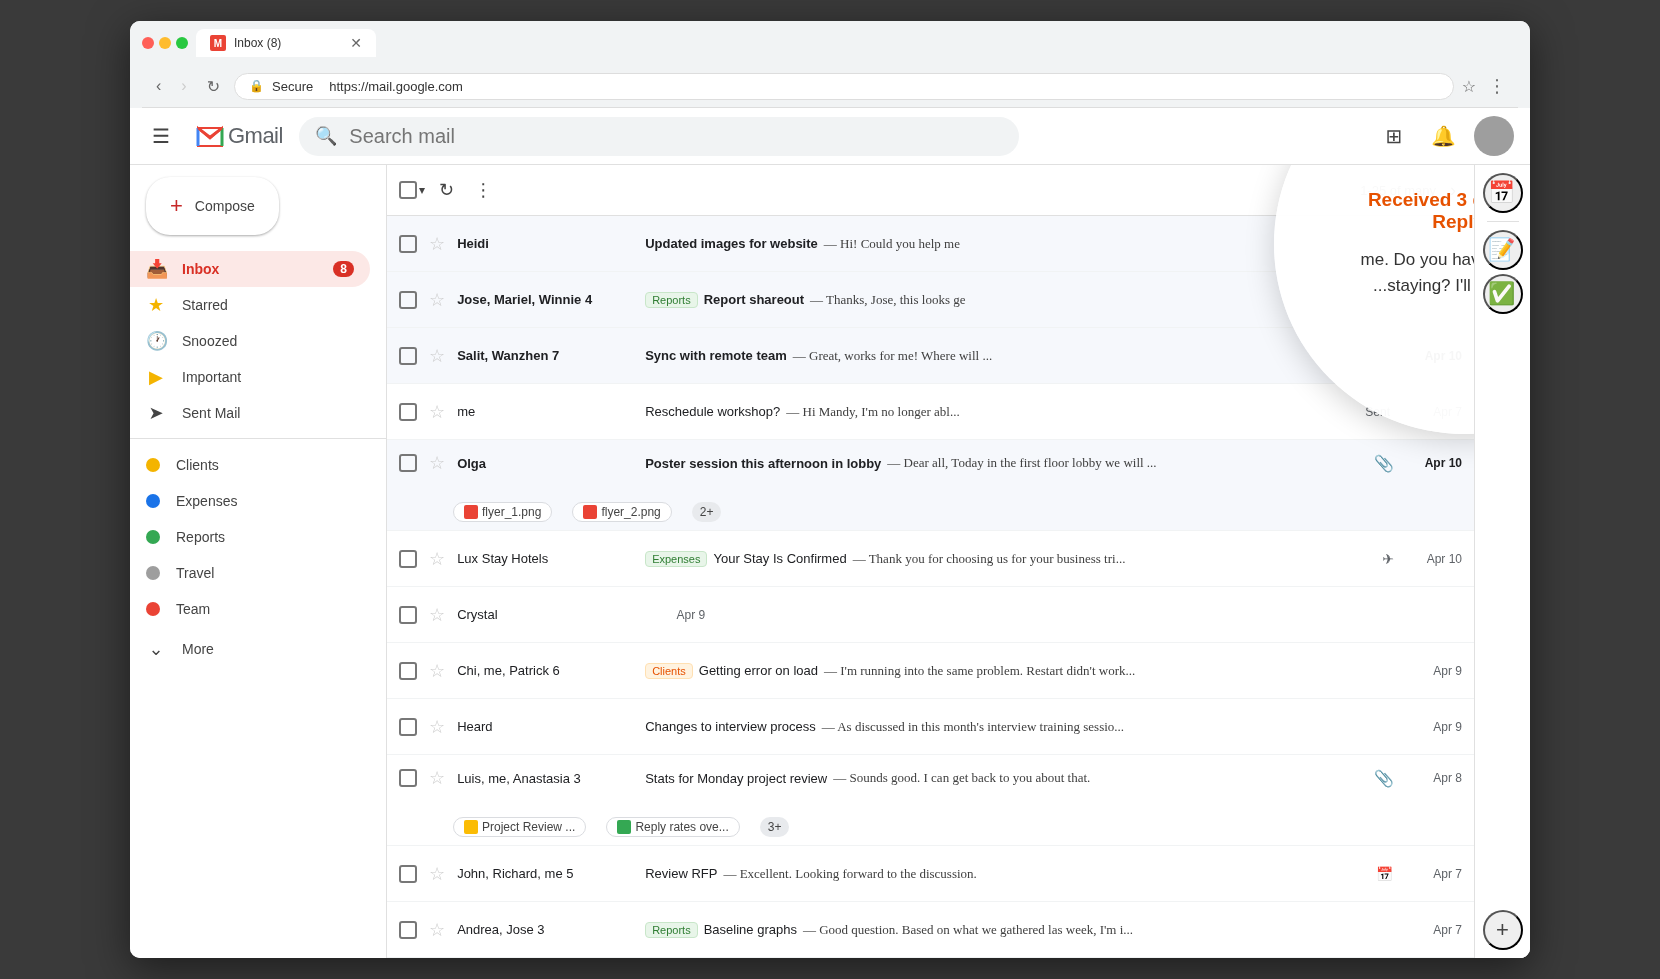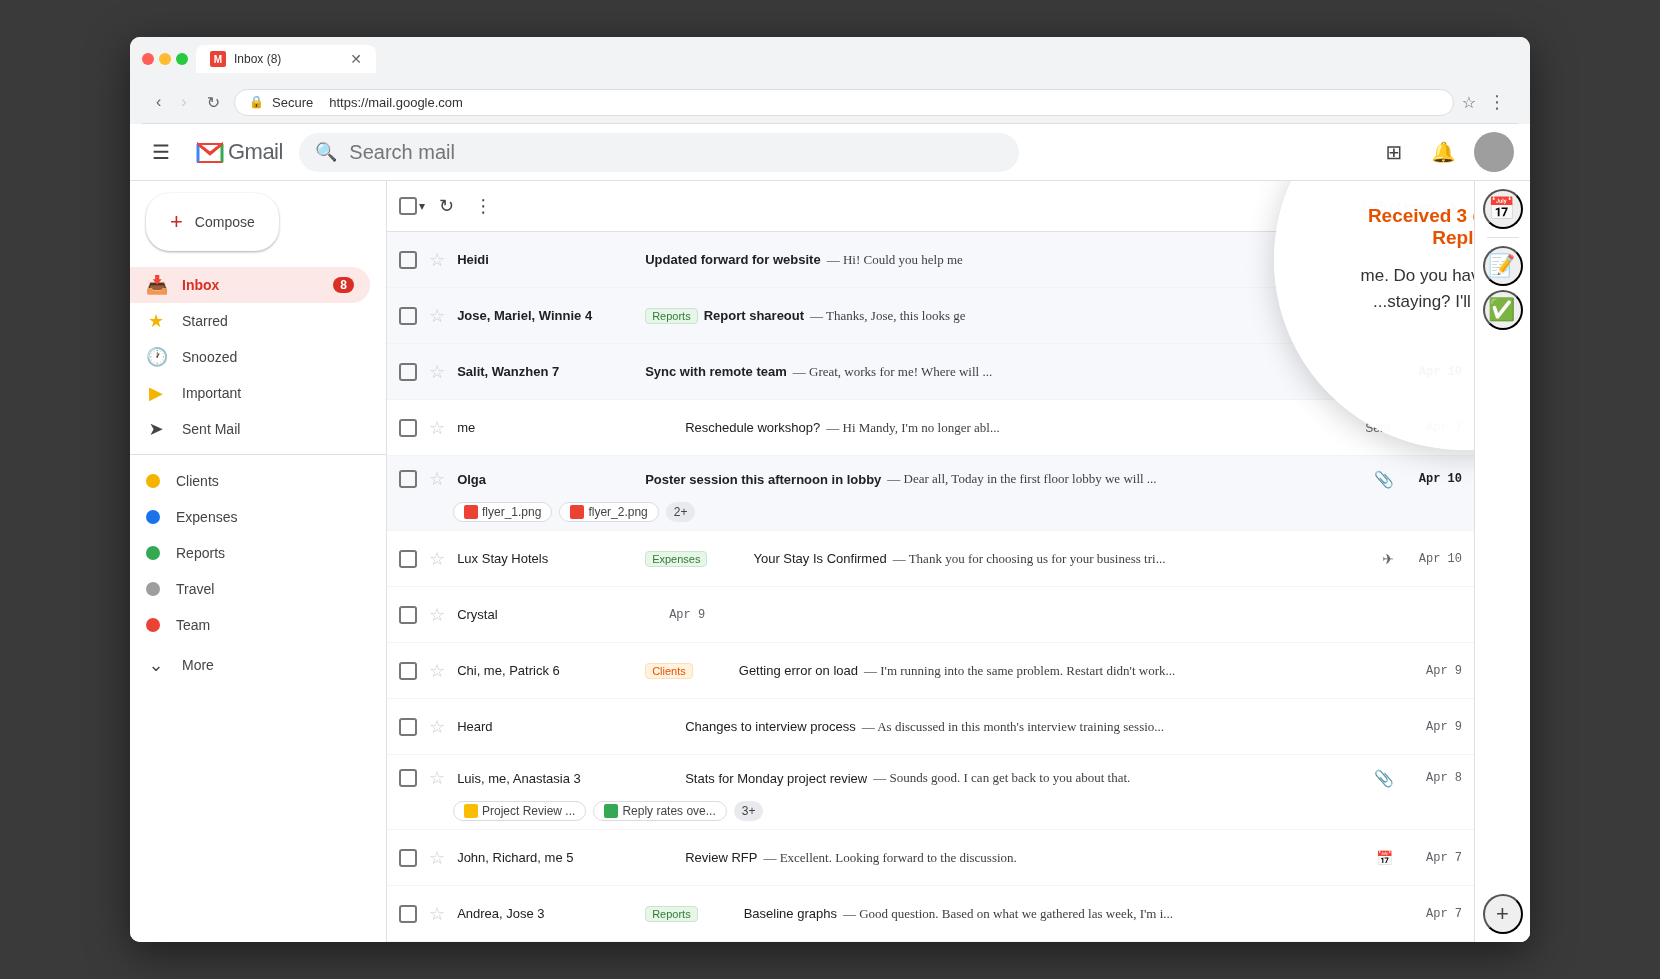--- a/index.html
+++ b/index.html
@@ -352,21 +352,21 @@
       font-size: 13px;
       color: #202124;
       white-space: nowrap;
       overflow: hidden;
       text-overflow: ellipsis;
       display: flex;
       align-items: center;
       gap: 6px;
     }
     .subject-text { font-weight: 600; }
-    .email-row.read .subject-text { font-weight: 400; margin-left: 40px; }
+    .email-row.read .subject-text { font-weight: 400; }
     .snippet-text { color: #404040; font-weight: 400; font-family: Liberation Serif, serif; }
 
     .chip {
       display: inline-flex;
       align-items: center;
       padding: 1px 6px;
       border-radius: 4px;
       font-size: 11px;
       font-weight: 500;
       flex-shrink: 0;
@@ -374,21 +374,20 @@
     .chip-reports { background: #e8f5e9; color: #2e7d32; border: 1px solid #c8e6c9; }
     .chip-expenses { background: #e8f5e9; color: #2e7d32; border: 1px solid #c8e6c9; }
     .chip-clients { background: #fff3e0; color: #e65100; border: 1px solid #ffe0b2; }
 
     .date-col {
       min-width: 60px;
       text-align: right;
       font-size: 12px;
       color: #5f6368;
       flex-shrink: 0;
-      font-family: Liberation Mono, monospace;
     }
     .email-row:not(.read) .date-col { font-weight: 600; color: #202124; }
 
     .attachment-icon { color: #5f6368; font-size: 16px; }
     .plane-icon { color: #5f6368; font-size: 14px; }
     .calendar-icon { color: #5f6368; font-size: 14px; }
     .email-row-tall {
       height: auto;
       min-height: 56px;
       padding-top: 6px;
@@ -396,22 +395,22 @@
     }
     .row-main {
       display: flex;
       align-items: center;
       width: 100%;
       gap: 8px;
     }
     .row-attachments {
       display: flex;
       margin-left: 54px;
-      gap: 7px;
-      margin-top: 0;
+      gap: 20px;
+      margin-top: 16px;
     }
     .attachment-chip {
       display: flex; align-items: center; gap: 4px;
       background: #fff;
       border: 1px solid #dadce0;
       border-radius: 12px;
       padding: 2px 10px;
       font-size: 12px;
       color: #444;
     }
@@ -600,21 +599,21 @@
           <button class="more-btn">⋮</button>
           <span class="pagination-info">1-25 of many</span>
           <button class="page-nav-btn">›</button>
         </div>
 
         <div class="email-row" style="position:relative;">
           <div class="row-checkbox"></div>
           <span class="row-star">☆</span>
           <span class="sender-col">Heidi</span>
           <div class="subject-col">
-            <span class="subject-text">Updated forward for website</span>
+            <span class="subject-text">Updated images for website</span>
             <span class="snippet-text">— Hi! Could you help me</span>
           </div>
           <span class="date-col"></span>
 
           <div style="position:absolute; right:-180px; top:50%; transform:translateY(-50%); width:380px; height:380px; background:rgba(255,255,255,0.96); border-radius:50%; box-shadow: 0 6px 30px rgba(0,0,0,0.18); display:flex; flex-direction:column; align-items:center; justify-content:center; text-align:center; padding:60px; z-index:200;">
             <div style="color:#e65100; font-size:19px; font-weight:600; margin-bottom:14px;">Received 3 days ago. Reply?</div>
             <div style="color:#333; font-size:17px; line-height:1.5;">me. Do you have addition...</div>
             <div style="color:#333; font-size:17px; line-height:1.5;">...staying? I'll be in the...</div>
           </div>
         </div>

